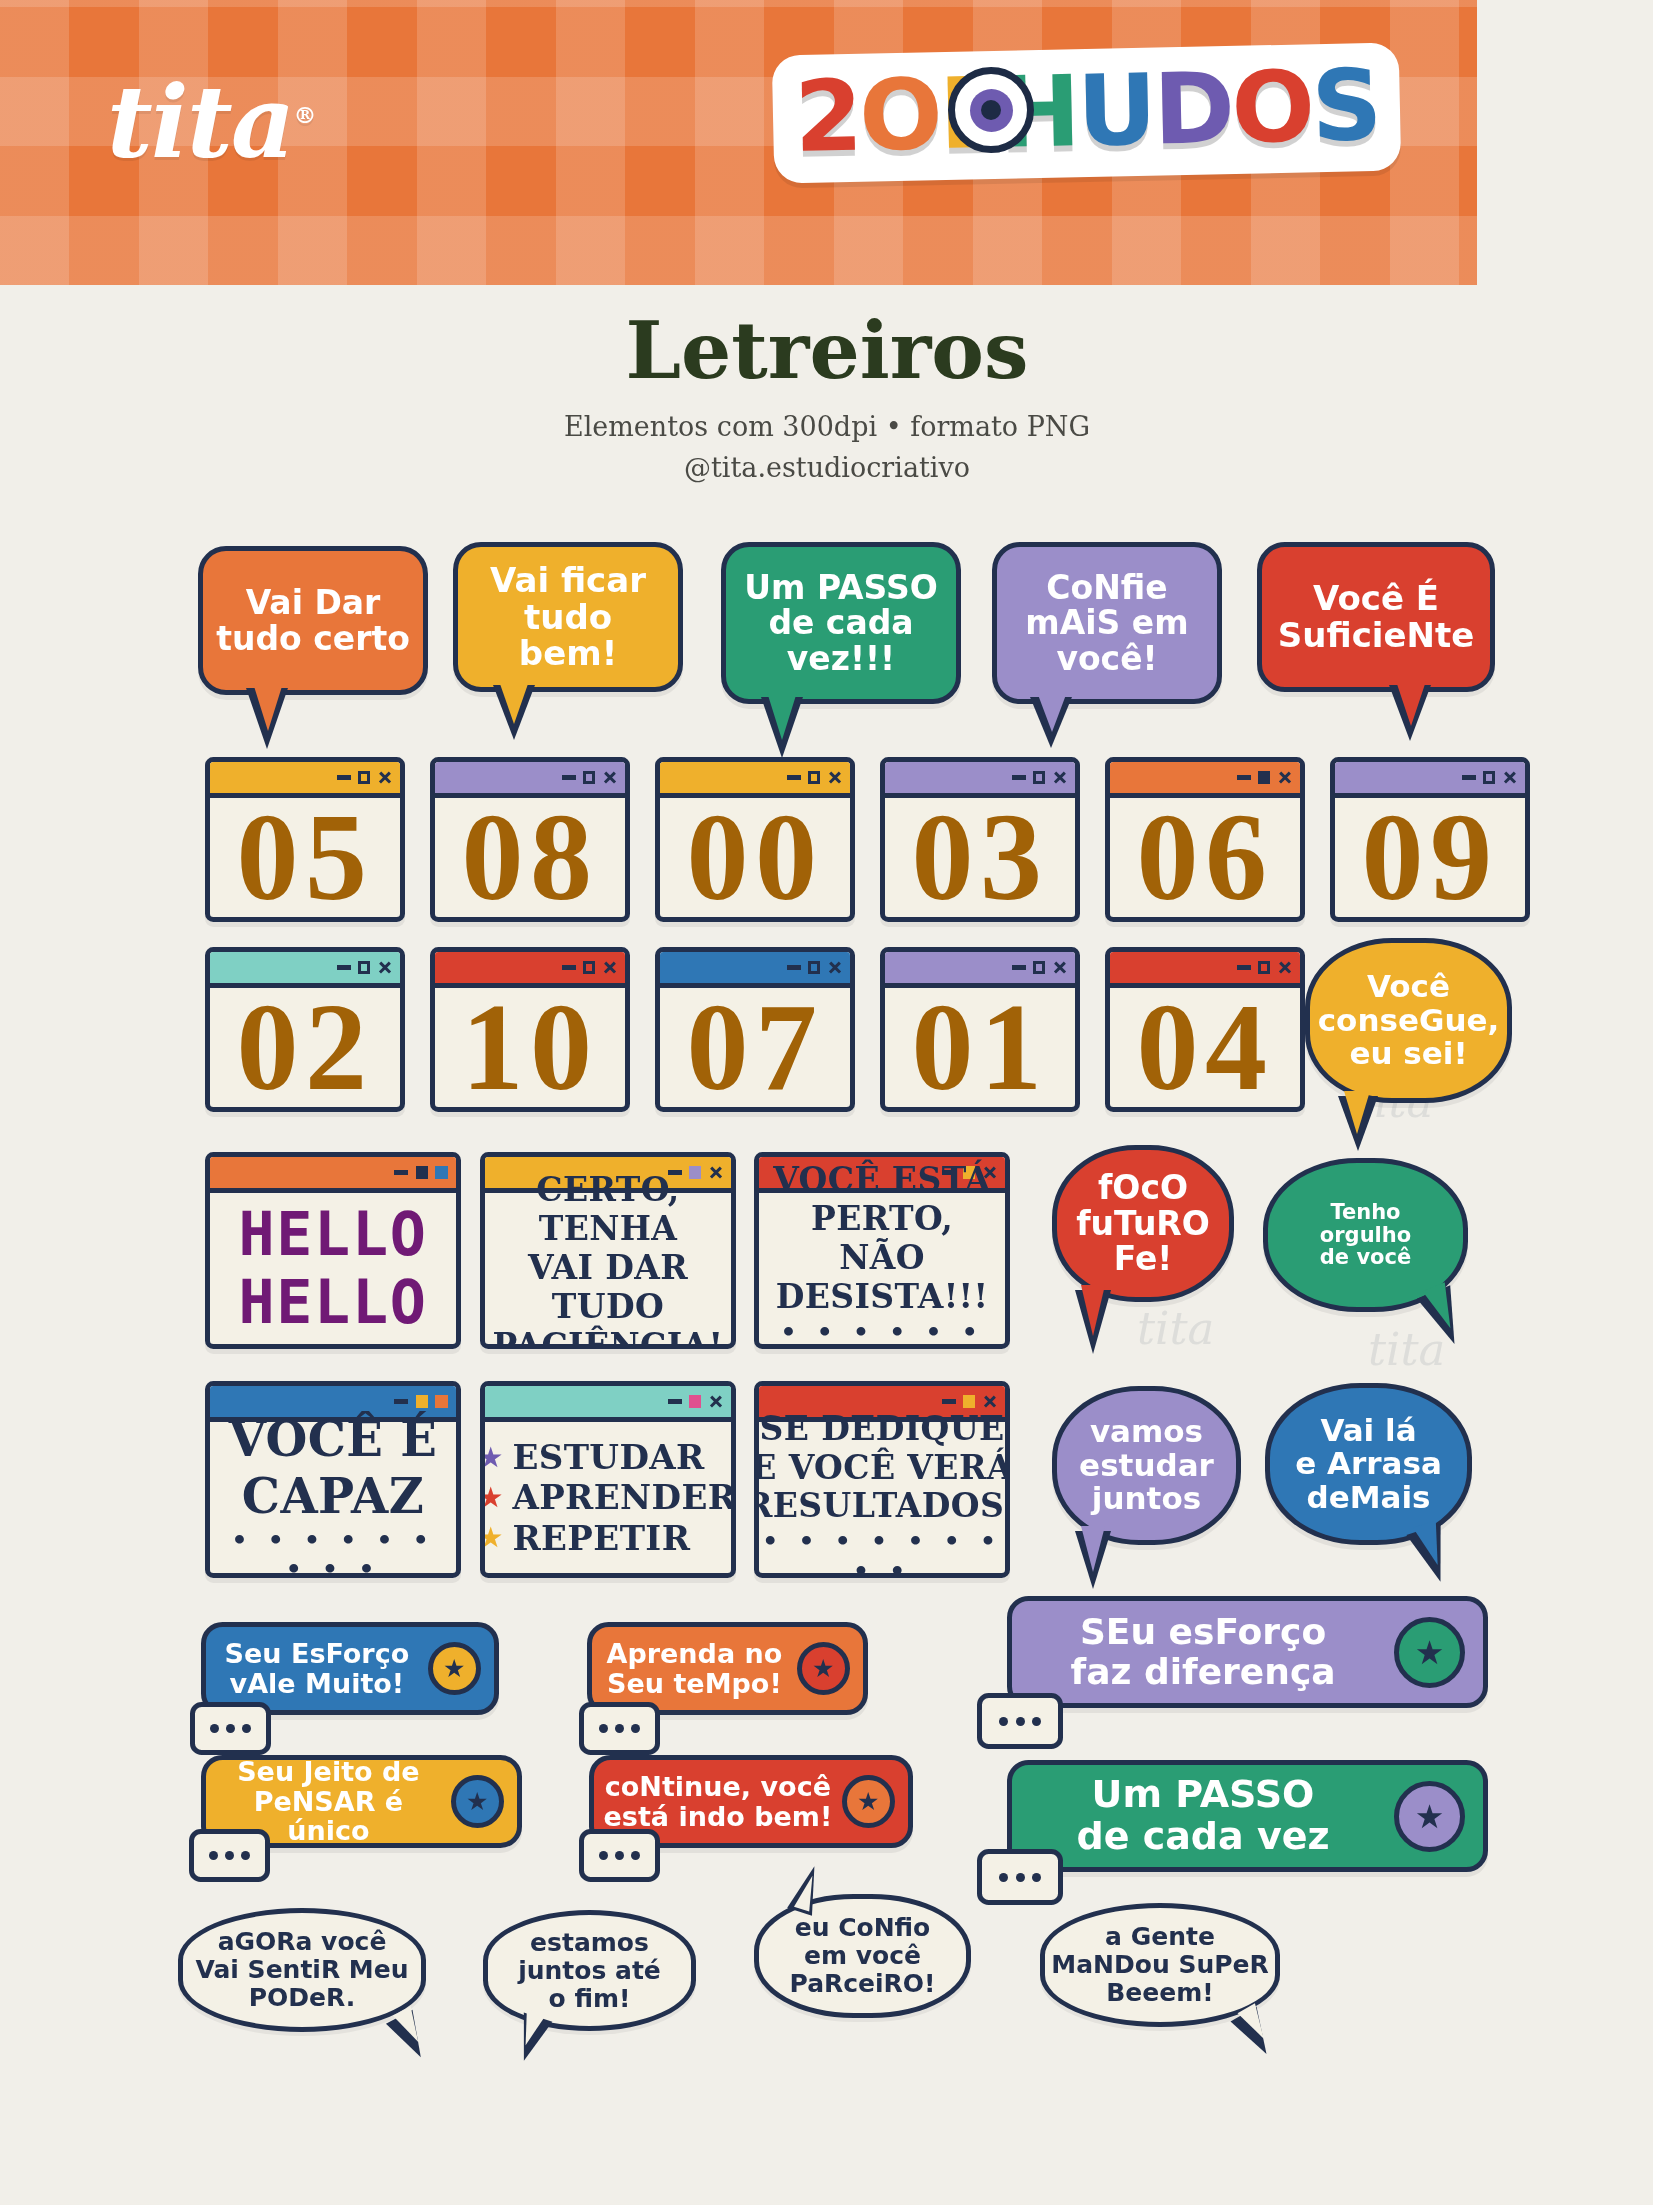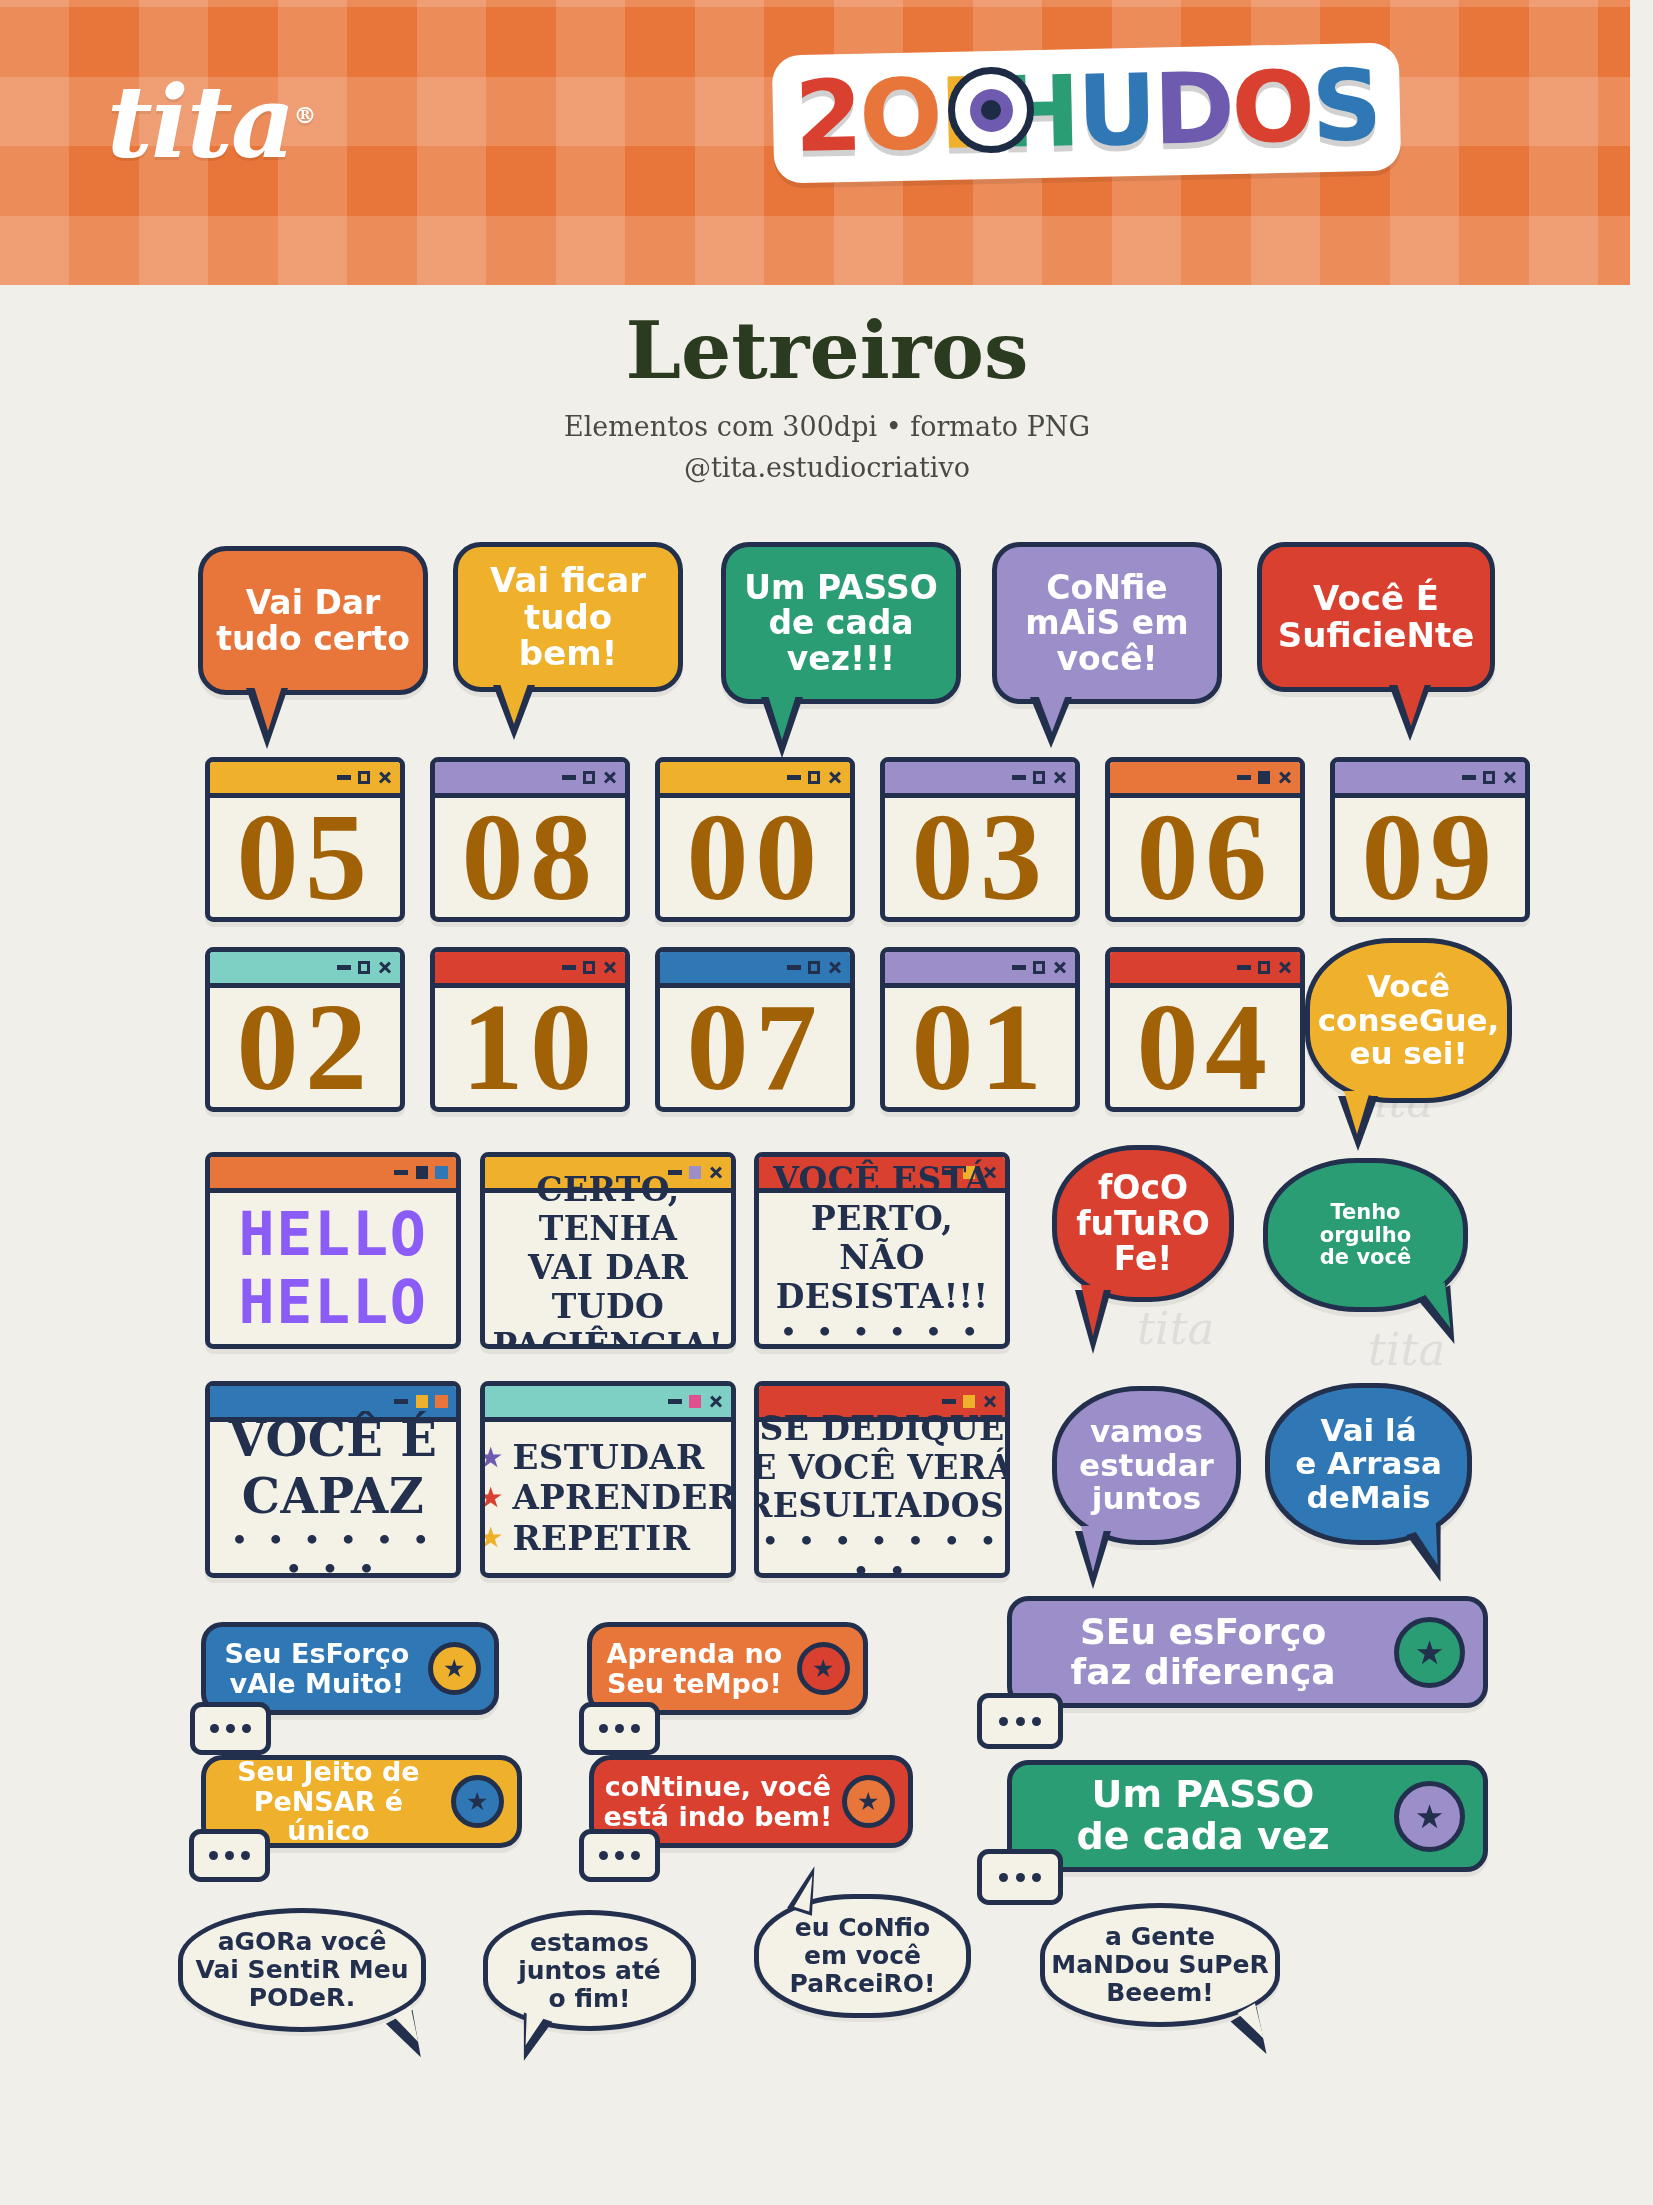--- a/index.html
+++ b/index.html
@@ -5,21 +5,21 @@
   html,body{margin:0;padding:0;}
   body{
     width:1654px;height:2205px;
     background:#f1efe9;
     font-family:"Liberation Sans", sans-serif;
     position:relative;
     overflow:hidden;
   }
   
   .header{
-    position:absolute;left:0;top:0;width:1630px;height:285px;
+    position:absolute;left:0;top:0;width:1477px;height:285px;
     background:
       repeating-linear-gradient(90deg, rgba(255,255,255,.16) 0 69px, rgba(255,255,255,0) 69px 139px),
       repeating-linear-gradient(0deg, rgba(255,255,255,.16) 0 69px, rgba(255,255,255,0) 69px 139px),
       #e8763a;
     overflow:hidden;
   }
   .brand{
     position:absolute;left:107px;top:64px;
     font-family:"DejaVu Serif", serif;
     font-style:italic;font-weight:bold;font-size:99px;color:#fff;
@@ -103,21 +103,21 @@
   .seg{
     font-family:Liberation Serif, serif;font-weight:bold;color:#a16207;
     font-size:124px;letter-spacing:6.6px;line-height:1;
   }
   .wtext{
     font-family:"DejaVu Serif", serif;font-weight:bold;color:#22304e;text-align:center;
     font-size:33px;line-height:1.18;letter-spacing:0.4px;padding:0 10px;
   }
   .dots{letter-spacing:5.8px;font-size:25px;color:#22304e;}
   .hello{
-    font-family:"DejaVu Sans Mono", monospace;font-weight:bold;color:#8b5cf6;
+    font-family:"DejaVu Sans Mono", monospace;font-weight:bold;color:#701a75;
     font-size:60px;line-height:1.12;letter-spacing:1.7px;text-align:center;
   }
   .listline{display:flex;align-items:center;gap:10px;justify-content:flex-start;}
   .star{font-size:25px;}
 
   
   .pill{
     position:absolute;border:5.8px solid #22304e;border-radius:21.5px;box-sizing:border-box;
     display:flex;align-items:center;color:#fff;
     font-family:"DejaVu Sans", sans-serif;font-weight:bold;

